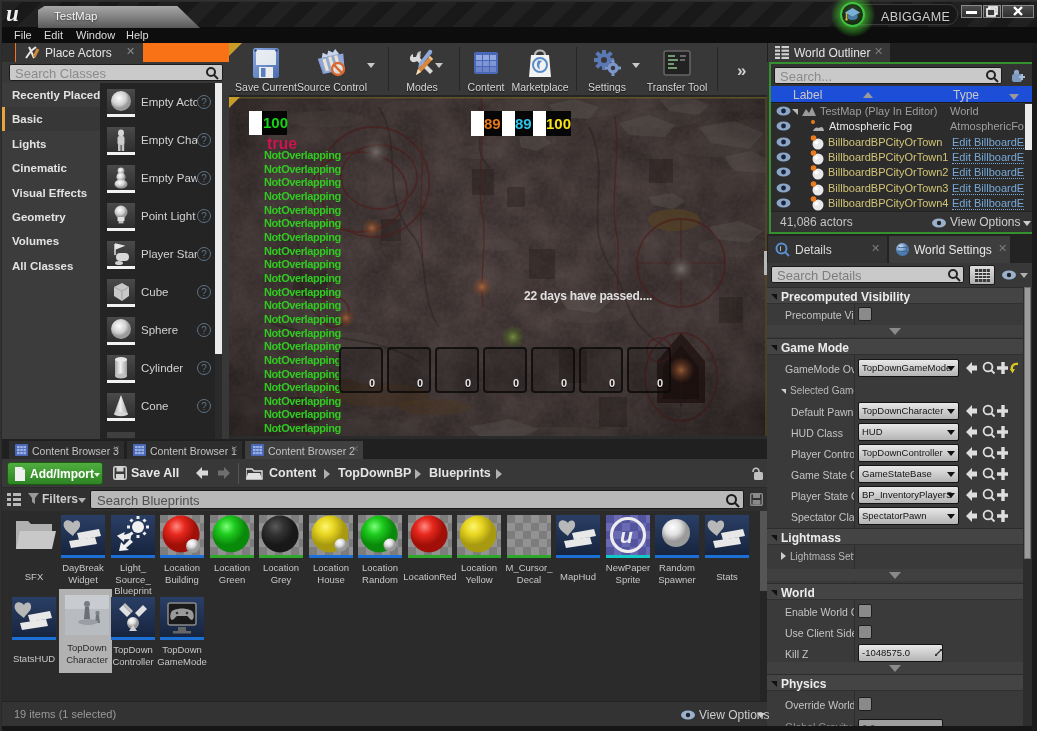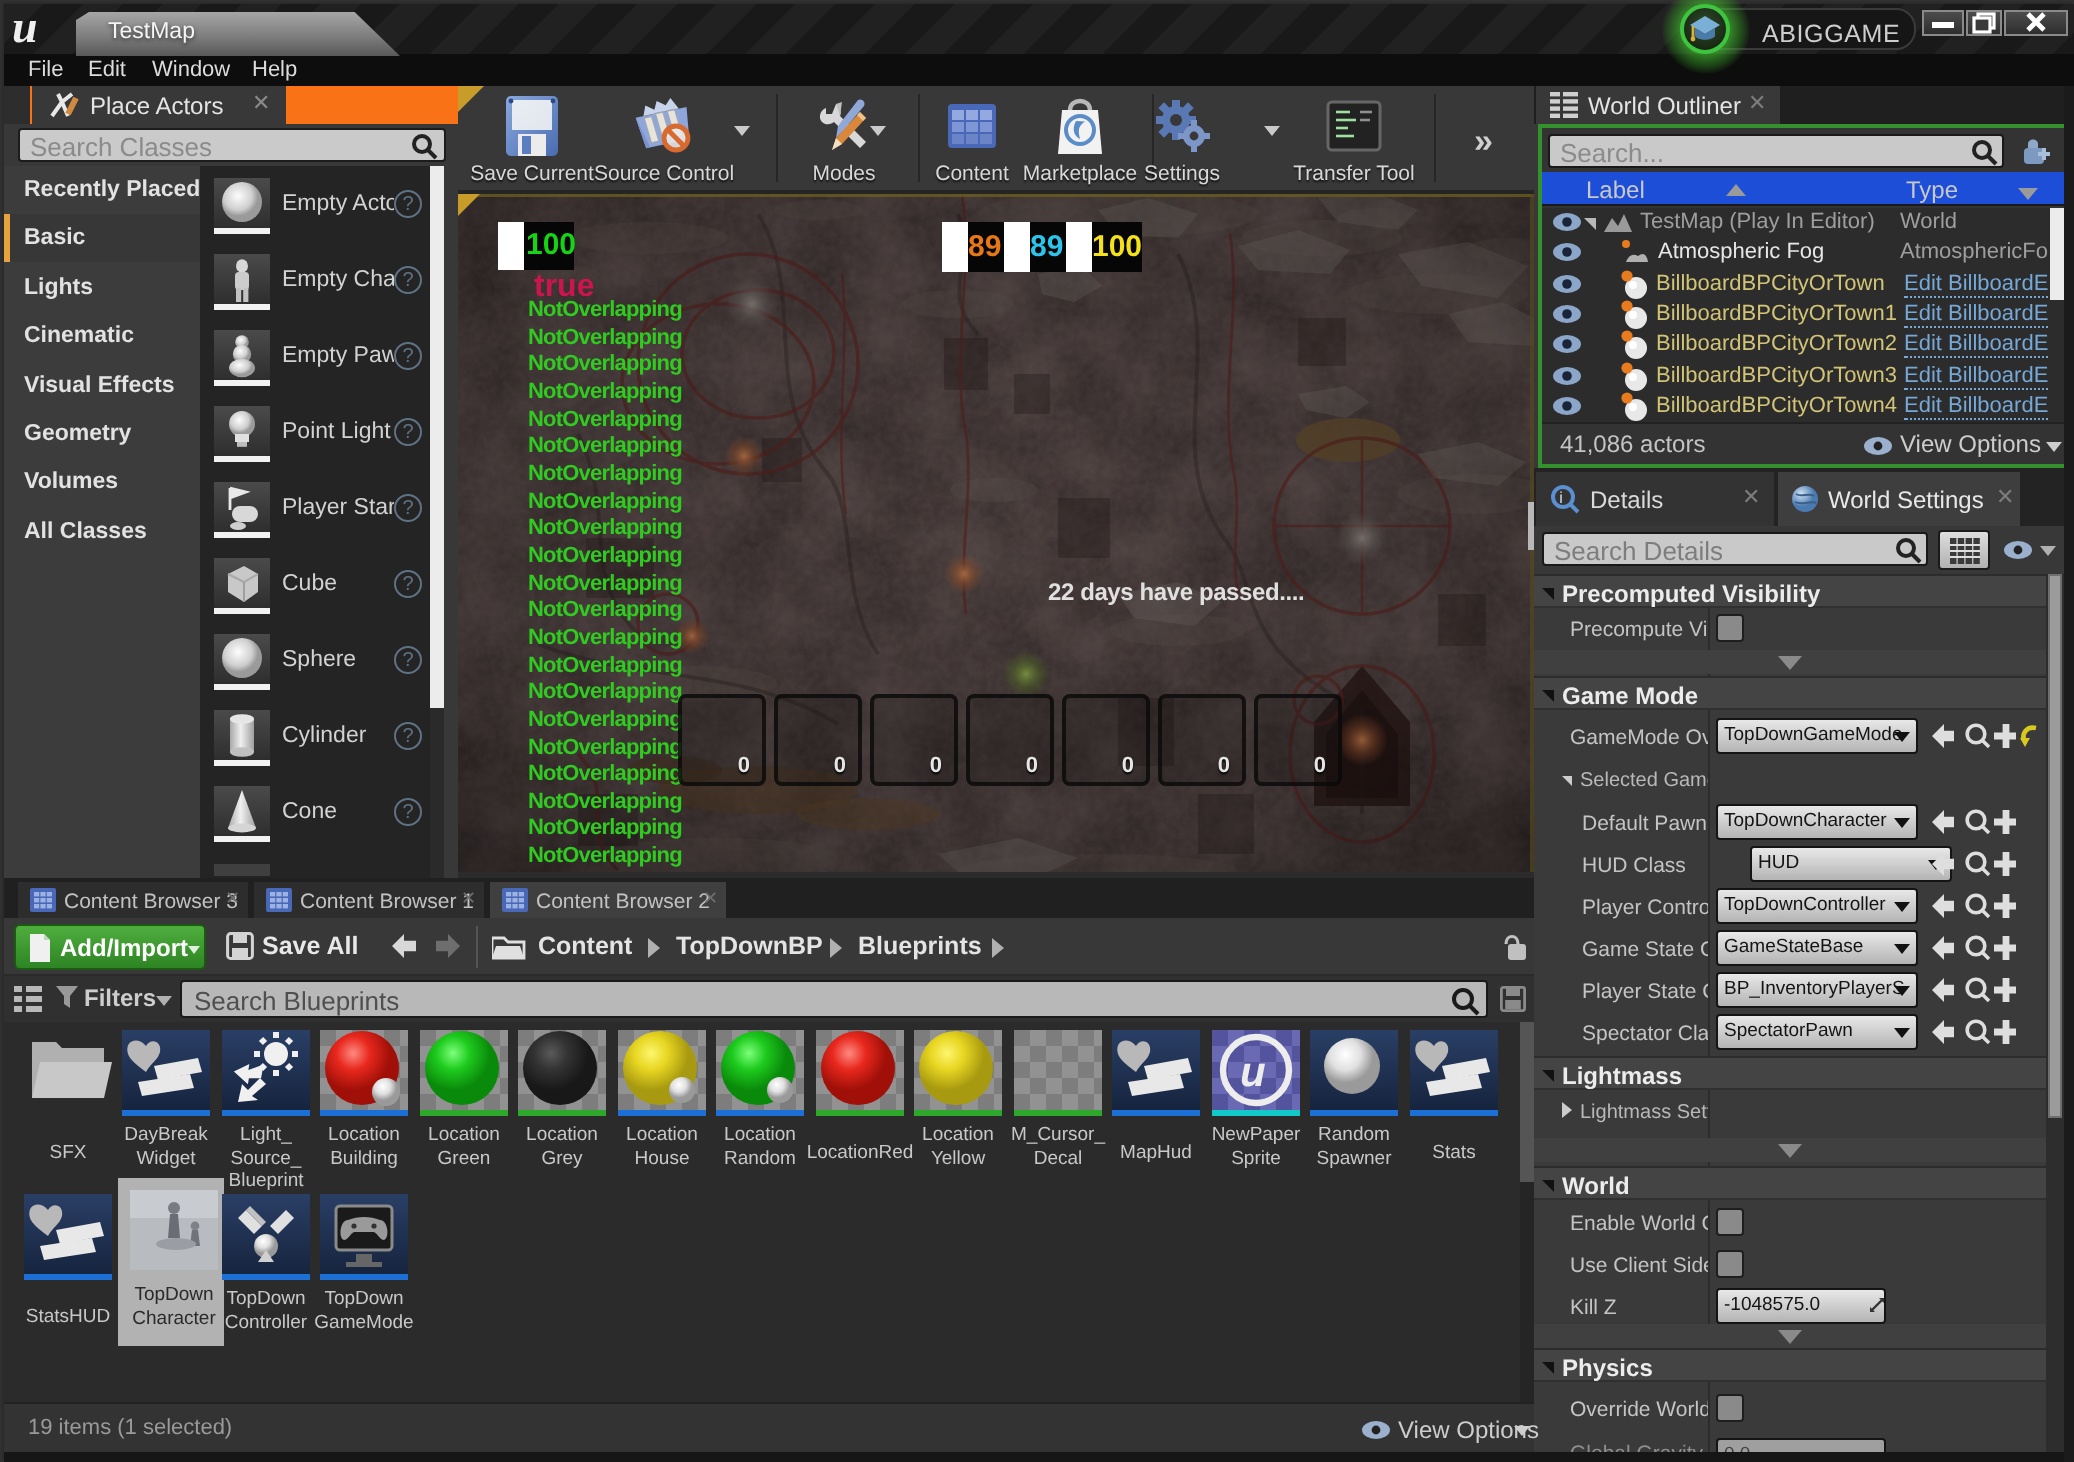--- a/index.html
+++ b/index.html
@@ -353,21 +353,21 @@
     <div class="tbtn" style="left:276px;width:70px;">
       <svg width="28" height="30" viewBox="0 0 28 30" style="margin-top:1px;">
           <path d="M5 7 L23 7 L25 29 L3 29 Z" fill="#f2f2f2"></path>
           <path d="M9 7 C9 1 19 1 19 7" fill="none" stroke="#b8b8b8" stroke-width="2.2"></path>
           <circle cx="14" cy="17" r="7" fill="none" stroke="#5a8cc8" stroke-width="2"></circle>
           <path d="M12 12.5 C9.5 17 11.5 20.5 14 21.5 C13 17.5 13 15 16.5 12.8 Z" fill="#5a8cc8"></path>
         </svg>
       <div class="lbl">Marketplace</div>
     </div>
     <div class="tsep" style="left:347px;"></div>
-    <div class="tbtn" style="left:327px;width:70px;">
+    <div class="tbtn" style="left:343px;width:70px;">
       <svg width="32" height="30" viewBox="0 0 32 30" style="margin-top:1px;">
           <circle cx="13" cy="12" r="7" fill="#5a78b4"></circle>
           <circle cx="13" cy="12" r="3" fill="#383838"></circle>
           <g fill="#5a78b4">
             <rect x="11" y="2" width="4" height="5"></rect>
             <rect x="11" y="17" width="4" height="5"></rect>
             <rect x="3" y="10" width="5" height="4"></rect>
             <rect x="18" y="10" width="5" height="4"></rect>
             <rect x="5" y="4" width="4" height="4" transform="rotate(45 7 6)"></rect>
             <rect x="17" y="4" width="4" height="4" transform="rotate(45 19 6)"></rect>
@@ -775,21 +775,21 @@
       <div class="dlbl" style="left:14px;width:73px;top:98px;color:#b8b8b8;font-size:10px;"><span style="display:inline-block;width:0;height:0;border-top:5px solid #ccc;border-left:5px solid transparent;margin-right:4px;"></span>Selected GameMo</div>
       <div class="dlbl" style="left:24px;width:63px;top:119px;">Default Pawn Cla</div>
       <div class="dcombo" style="top:115px;">TopDownCharacter</div>
       <svg class="dico" style="left:197px;top:117px;" width="44" height="14" viewBox="0 0 44 14">
           <path d="M8 1 L2 7 L8 13 L8 9.6 L13 9.6 L13 4.4 L8 4.4 Z" fill="#dedede"></path>
           <circle cx="24" cy="6" r="4.4" fill="none" stroke="#dedede" stroke-width="1.8"></circle>
           <path d="M27 9 L30.5 12.5" stroke="#dedede" stroke-width="1.8"></path>
           <path d="M39 1 L39 13 M33 7 L45 7" stroke="#dedede" stroke-width="3.4"></path>
         </svg>
       <div class="dlbl" style="left:24px;width:63px;top:140px;">HUD Class</div>
-      <div class="dcombo" style="top:136px;margin-left:17px;">HUD</div>
+      <div class="dcombo" style="top:136px;">HUD</div>
       <svg class="dico" style="left:197px;top:138px;" width="44" height="14" viewBox="0 0 44 14">
           <path d="M8 1 L2 7 L8 13 L8 9.6 L13 9.6 L13 4.4 L8 4.4 Z" fill="#dedede"></path>
           <circle cx="24" cy="6" r="4.4" fill="none" stroke="#dedede" stroke-width="1.8"></circle>
           <path d="M27 9 L30.5 12.5" stroke="#dedede" stroke-width="1.8"></path>
           <path d="M39 1 L39 13 M33 7 L45 7" stroke="#dedede" stroke-width="3.4"></path>
         </svg>
       <div class="dlbl" style="left:24px;width:63px;top:161px;">Player Controller</div>
       <div class="dcombo" style="top:157px;">TopDownController</div>
       <svg class="dico" style="left:197px;top:159px;" width="44" height="14" viewBox="0 0 44 14">
           <path d="M8 1 L2 7 L8 13 L8 9.6 L13 9.6 L13 4.4 L8 4.4 Z" fill="#dedede"></path>

